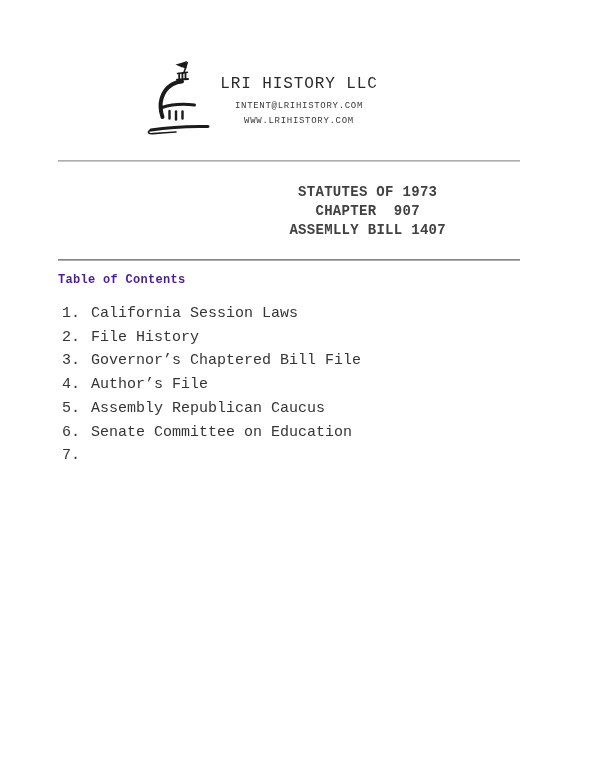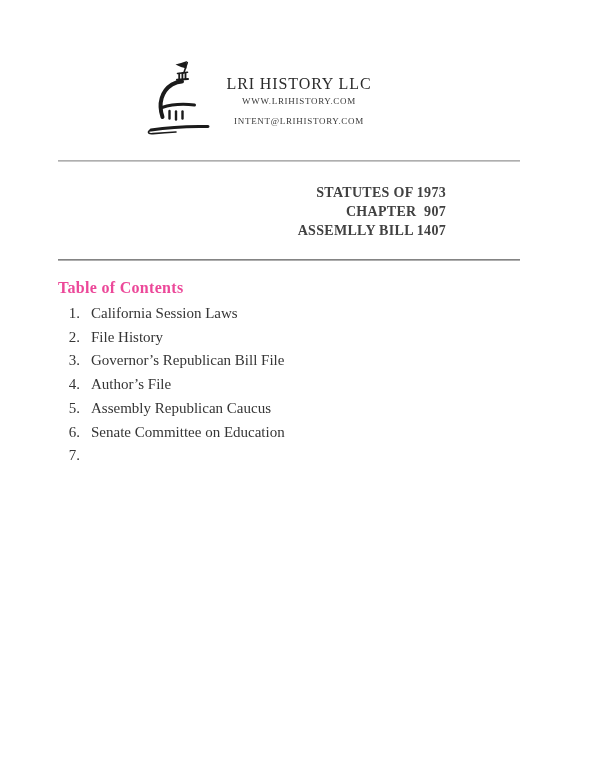--- a/index.html
+++ b/index.html
@@ -6,21 +6,21 @@
     margin: 0;
     padding: 0;
     background: #ffffff;
   }
   .page {
     position: relative;
     width: 556px;
     height: 776px;
     background: #ffffff;
     overflow: hidden;
-    font-family: Liberation Serif, serif;
+    font-family: Liberation Mono, monospace;
   }
 
   
   .logo {
     position: absolute;
     left: 146px;
     top: 60px;
     width: 66px;
     height: 76px;
   }
@@ -61,39 +61,39 @@
   .rule-2 {
     top: 259px;
     background: linear-gradient(to bottom, #6f6f6f, #c2c2c2);
   }
 
   
   .case-info {
     position: absolute;
     right: 110px;
     top: 183px;
-    text-align: right;
+    text-align: center;
     font-weight: bold;
     font-size: 14px;
     line-height: 19px;
     letter-spacing: 0.3px;
     color: #414141;
     margin-left: 12px;
   }
   .case-info .line { white-space: pre; }
 
   
   .toc-heading {
     position: absolute;
     left: 58px;
-    top: 279px;
-    font-size: 16px;
+    top: 273px;
+    font-size: 12px;
     font-weight: bold;
     letter-spacing: 0.3px;
-    color: #ec4899;
+    color: #4c1d95;
   }
   .toc-list {
     position: absolute;
     left: 58px;
     top: 302px;
     margin: 0;
     padding: 0;
     list-style: none;
     font-size: 15px;
     color: #353535;
@@ -136,22 +136,22 @@
     <path d="M23.5,51 L23.5,58.5" stroke-width="2.4"></path>
     <path d="M30,51.5 L30,59.5" stroke-width="2.4"></path>
     <path d="M36.5,51.5 L36.5,58.5" stroke-width="2.4"></path>
 
     <path d="M5,70 C22,67.3 42,66 62,66.5" stroke-width="3"></path>
     <path d="M5.5,70 C1.5,71 1,74.2 7,73.6 C15,72.9 22,72.4 30,72" stroke-width="1.6"></path>
   </svg>
 
   <div class="header-text">
     <div class="company-name">LRI HISTORY LLC</div>
+    <div class="contact-line first">INTENT@LRIHISTORY.COM</div>
     <div class="contact-line">WWW.LRIHISTORY.COM</div>
-    <div class="contact-line first">INTENT@LRIHISTORY.COM</div>
   </div>
 
   <div class="rule rule-1"></div>
 
   <div class="case-info">
     <div class="line">STATUTES OF 1973</div>
     <div class="line">CHAPTER  907</div>
     <div class="line">ASSEMLLY BILL 1407</div>
   </div>
 
@@ -163,21 +163,21 @@
     <li class="toc-item">
       <span class="toc-num">1.</span>
       <span class="toc-label">California Session Laws</span>
     </li>
     <li class="toc-item">
       <span class="toc-num">2.</span>
       <span class="toc-label">File History</span>
     </li>
     <li class="toc-item">
       <span class="toc-num">3.</span>
-      <span class="toc-label">Governor’s Republican Bill File</span>
+      <span class="toc-label">Governor’s Chaptered Bill File</span>
     </li>
     <li class="toc-item">
       <span class="toc-num">4.</span>
       <span class="toc-label">Author’s File</span>
     </li>
     <li class="toc-item">
       <span class="toc-num">5.</span>
       <span class="toc-label">Assembly Republican Caucus</span>
     </li>
     <li class="toc-item">

